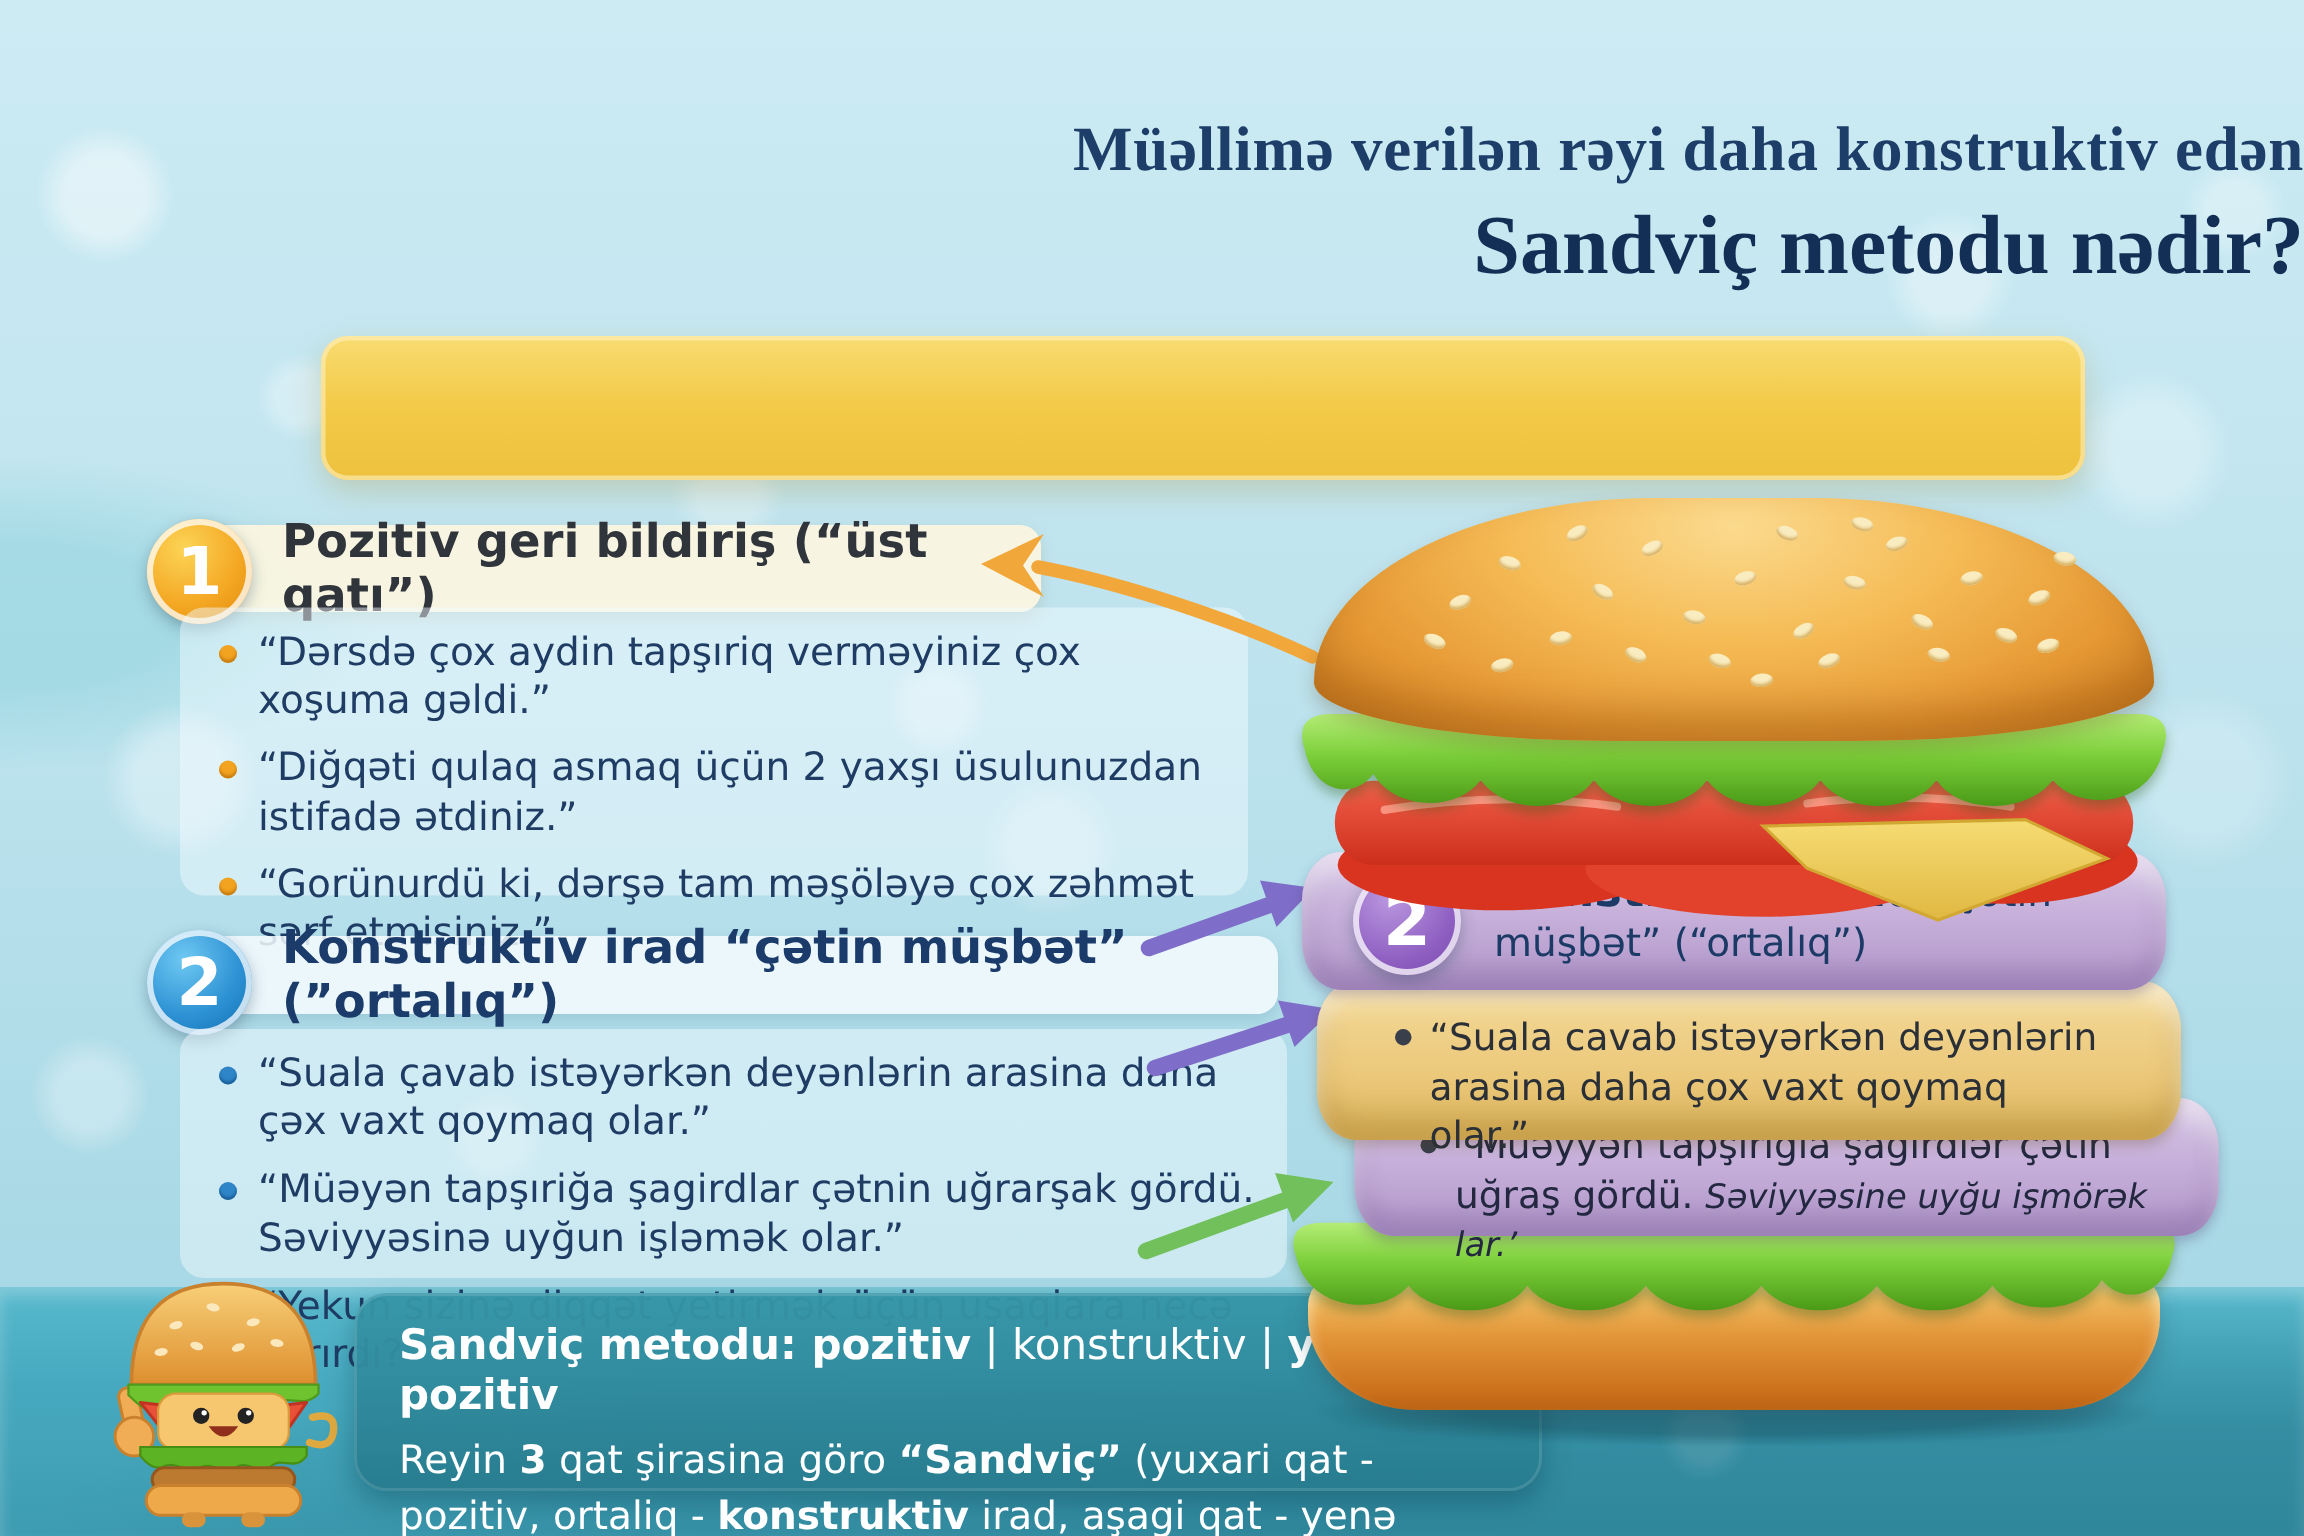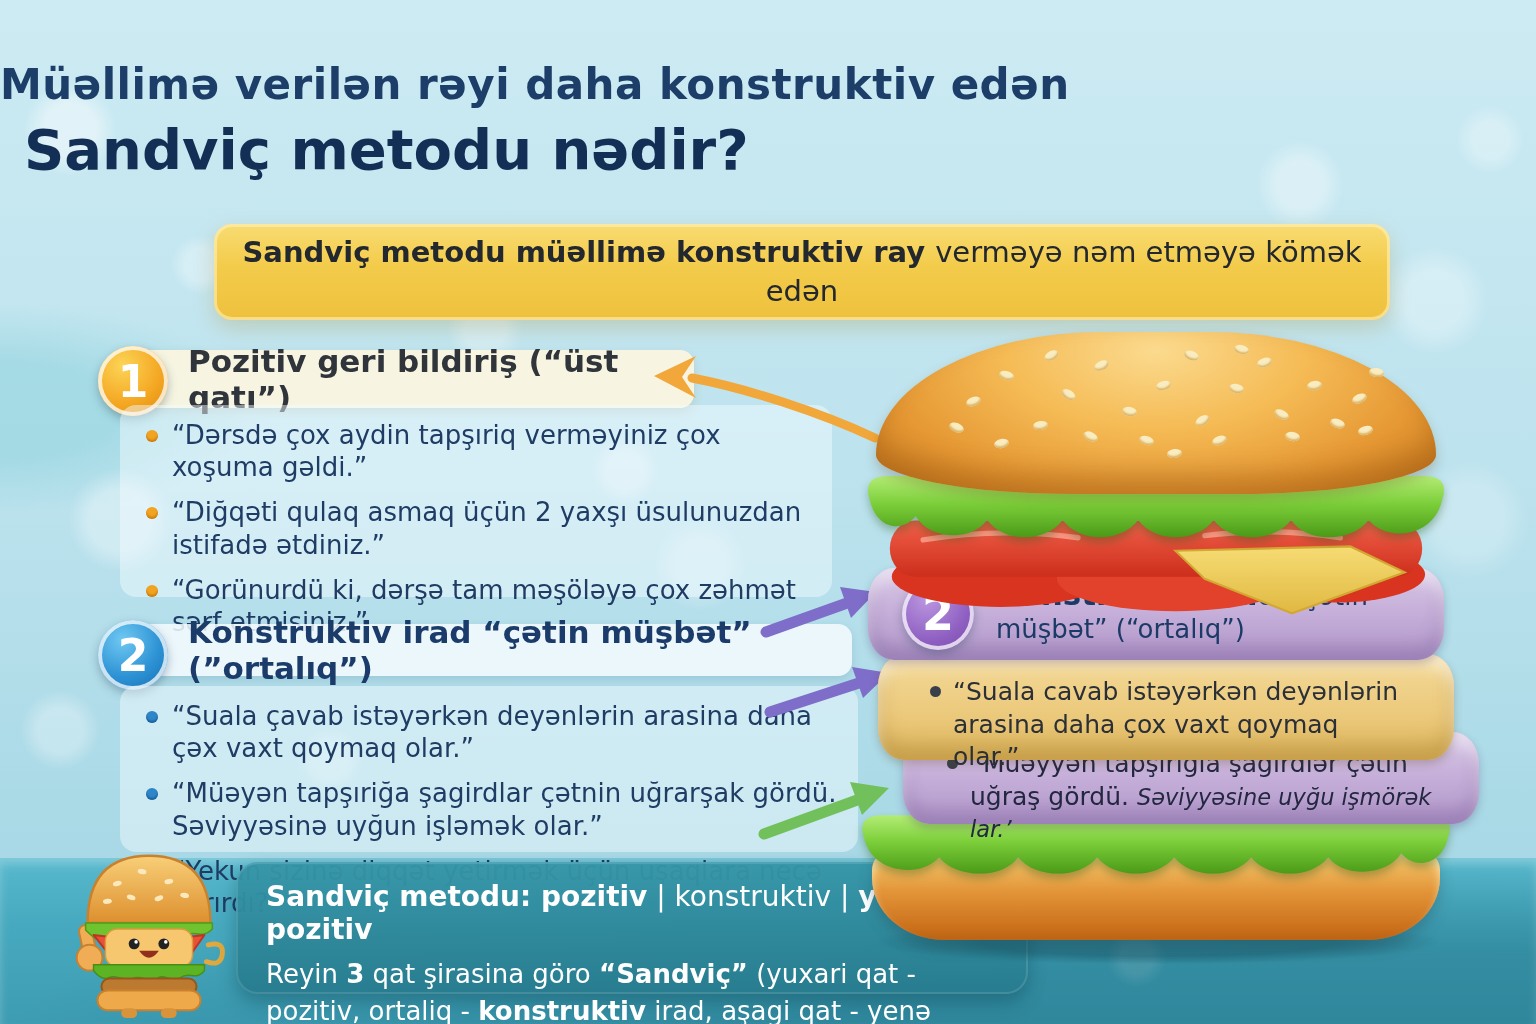--- a/index.html
+++ b/index.html
@@ -24,21 +24,21 @@
       radial-gradient(ellipse at 0% 40%, rgba(126,205,214,.40) 0 120px, rgba(126,205,214,0) 260px);}
   
   .table-band{position:absolute;left:0;right:0;top:858px;bottom:0;
     background:linear-gradient(180deg,#58b9cd 0%,#47a9bf 40%,#3d9cb2 100%);
     box-shadow:inset 0 6px 10px rgba(255,255,255,.25);}
   .table-band::after{content:"";position:absolute;inset:0;
     background:radial-gradient(ellipse at 95% 100%, rgba(14,86,104,.30) 0 30%, rgba(14,86,104,0) 70%),
                radial-gradient(circle at 62% 35%, rgba(255,255,255,.20) 0 24px, rgba(255,255,255,0) 44px),
                radial-gradient(circle at 74% 60%, rgba(255,255,255,.15) 0 16px, rgba(255,255,255,0) 30px);}
   
-  .title{position:absolute;top:60px;left:0;width:100%;text-align:left;color:#1d3e68;}
+  .title{position:absolute;top:76px;left:0;width:100%;text-align:right;color:#1d3e68;font-family:Liberation Serif, serif;}
   .title .l1{font-size:42px;font-weight:700;letter-spacing:.5px;}
   .title .l2{font-size:56px;font-weight:800;color:#142f56;margin-top:8px;padding-left:24px;}
   
   .banner{position:absolute;left:214px;top:224px;width:1176px;height:96px;border-radius:18px;
     background:linear-gradient(180deg,#f8dc72 0%,#f3cb4a 45%,#eec13d 100%);
     box-shadow:0 8px 20px rgba(170,130,30,.25), inset 0 0 0 3px rgba(255,240,190,.6);
     display:flex;flex-direction:column;justify-content:center;text-align:center;
     color:#23272e;font-size:29px;line-height:1.35;}
   .banner .b{font-weight:800;}
   
@@ -128,21 +128,20 @@
 <div class="stage">
   <div class="table-band"></div>
   <div class="bokeh"></div>
 
   <div class="title">
     <div class="l1">Müəllimə verilən rəyi daha konstruktiv edən</div>
     <div class="l2">Sandviç metodu nədir?</div>
   </div>
 
   <div class="banner">
-    <div><span class="b">Sandviç metodu müəllimə konstruktiv ray </span><span>verməyə nəm etməyə kömək edən</span></div>
   </div>
 
   <div class="hdr-bar hdr1">
     <span class="t">Pozitiv geri bildiriş (“üst qatı”)</span>
   </div>
   <div class="num-circle c-orange" style="left:98px;top:346px;">1</div>
   <div class="panel panel1">
     <ul class="bullets">
       <li>
           <span class="dot dot-orange"></span>

